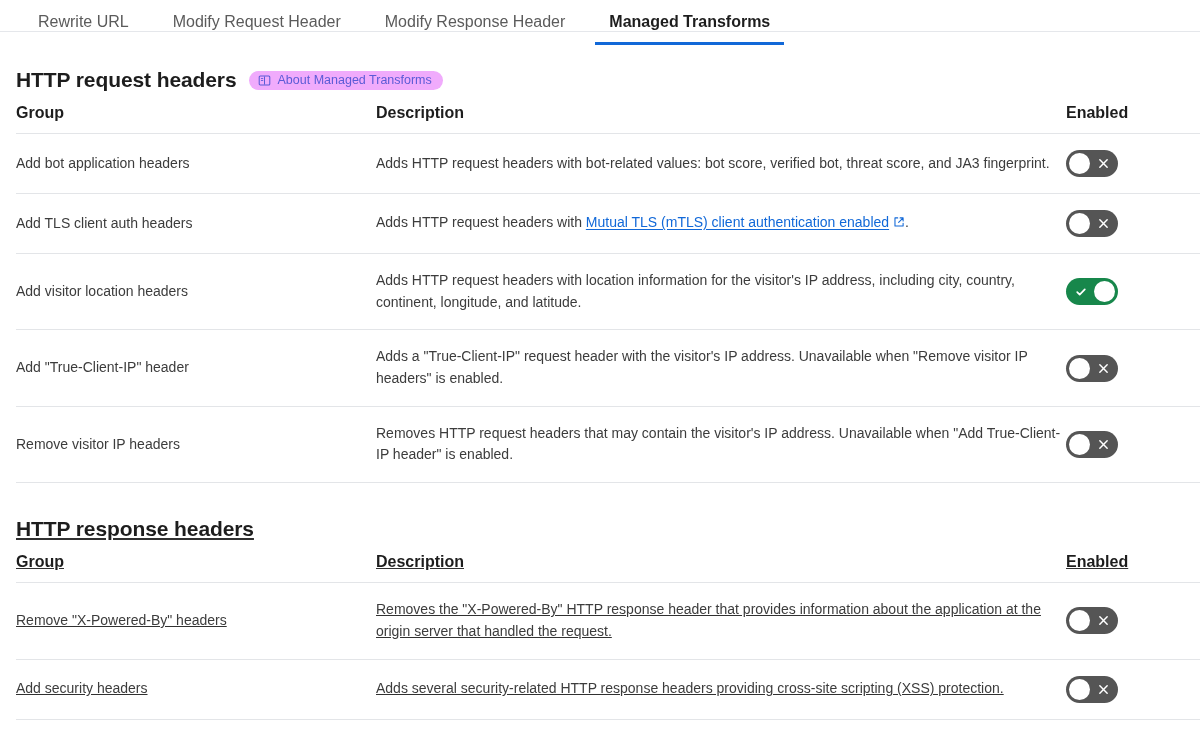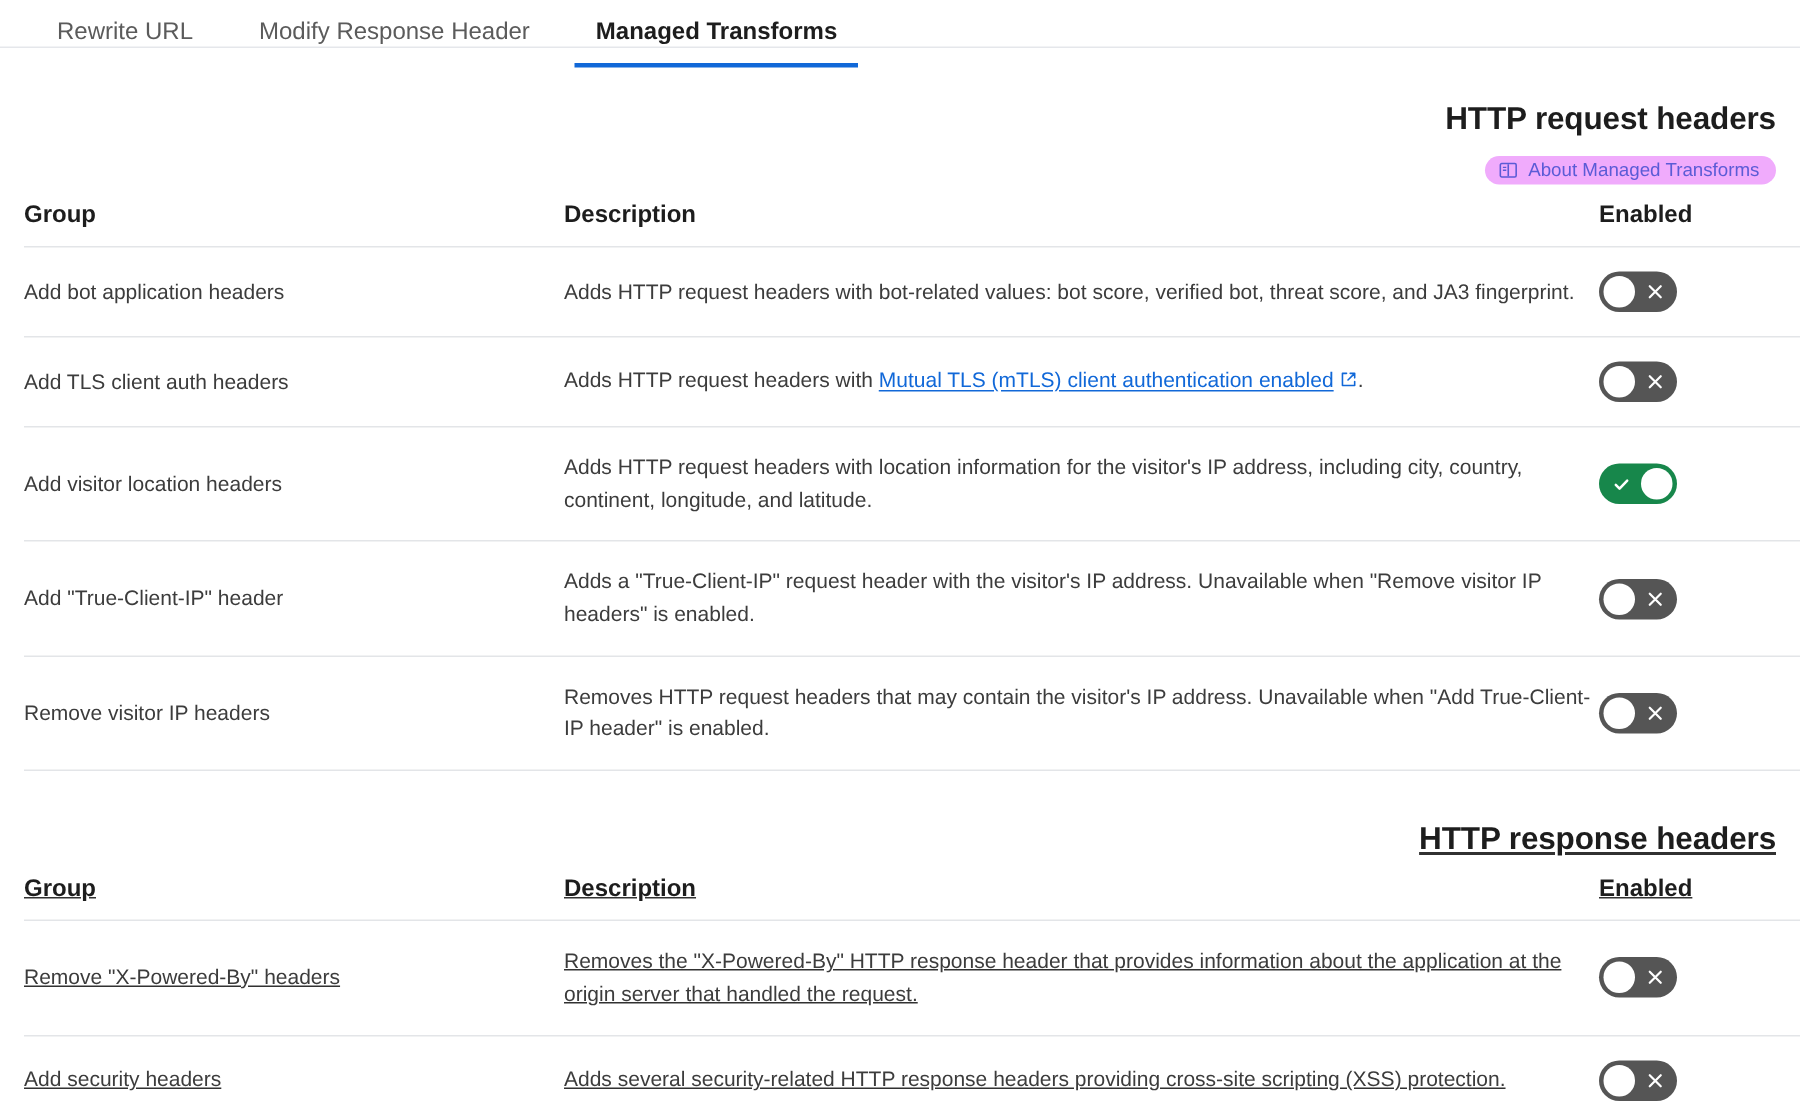--- a/index.html
+++ b/index.html
@@ -54,24 +54,23 @@
     z-index: 2;
   }
 
   
   .section { padding: 0 16px; }
   .section.first { margin-top: 36px; }
   .section.second { margin-top: 34px; text-decoration: underline; }
 
   .section-head {
     display: flex;
-    align-items: flex-end;
+    align-items: center;
     gap: 12px;
     margin-bottom: 12px;
-    flex-direction: column;
   }
   .section-title {
     font-size: 21px;
     font-weight: 700;
     color: #1d1d1d;
     letter-spacing: -0.1px;
   }
   .about-badge {
     display: inline-flex;
     align-items: center;
@@ -164,20 +163,21 @@
   }
   .toggle.on { background: #17874b; }
   .toggle.on .knob { left: 28px; }
   .toggle.on .mark { right: auto; left: 9px; }
 </style>
 </head>
 <body>
 
 <div class="tabbar">
   <button class="tab">Rewrite URL</button>
+  <button class="tab">Modify Request Header</button>
   <button class="tab">Modify Response Header</button>
   <button class="tab active">Managed Transforms</button>
 </div>
 
 <div class="section first">
   <div class="section-head">
     <div class="section-title">HTTP request headers</div>
     <button class="about-badge">
       <span>
         <svg width="13" height="13" viewBox="0 0 16 16" fill="none" aria-hidden="true">

